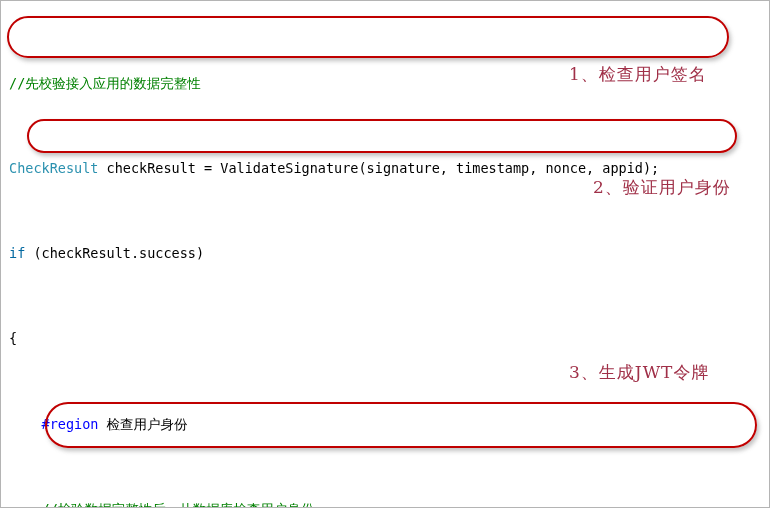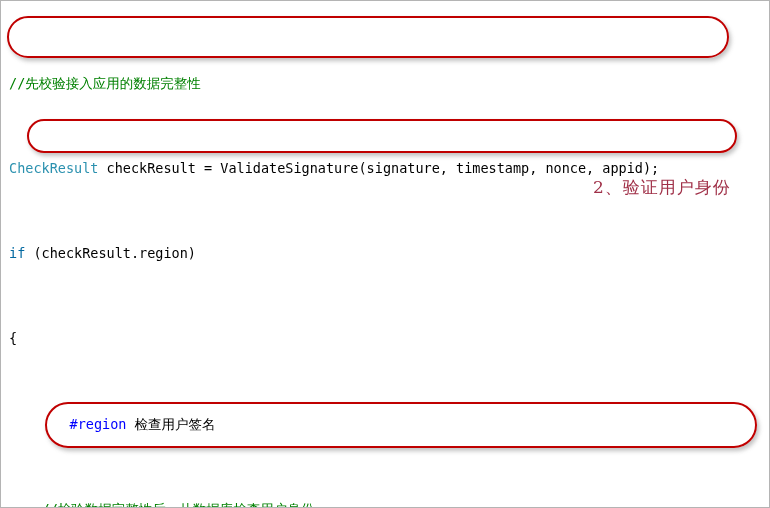--- a/index.html
+++ b/index.html
@@ -36,21 +36,21 @@
     position: relative;
     height: 21.3px;
     padding-left: 8px;
     white-space: pre;
   }
 
   
   .kw   { color: #0369a1; }
   .typ  { color: #2b91af; }
   .cmt  { color: #008000; }
-  .pre  { color: #0000ff; margin-left: 28px; }
+  .pre  { color: #0000ff; }
   .pln  { color: #000000; }
 
   .cmt-ul { color: #008000; text-decoration: underline; text-decoration-color: #008000; }
 
   
   .annot {
     position: absolute;
     font-family: "DejaVu Serif", "Liberation Serif", serif;
     font-size: 17px;
     color: #a03048;
@@ -72,25 +72,25 @@
 <body>
 
 <div id="screenshot">
 
   <div id="code">
 
     <div class="ln"><span class="cmt">//先校验接入应用的数据完整性</span></div>
 
     <div class="ln"><span class="typ">CheckResult</span><span class="pln"> checkResult = ValidateSignature(signature, timestamp, nonce, appid);</span></div>
 
-    <div class="ln"><span class="kw">if</span><span class="pln"> (checkResult.region)</span></div>
+    <div class="ln"><span class="kw">if</span><span class="pln"> (checkResult.success)</span></div>
 
     <div class="ln"><span class="pln">{</span></div>
 
-    <div class="ln"><span class="pln">    </span><span class="pre">#region</span><span class="pln"> 检查用户签名</span></div>
+    <div class="ln"><span class="pln">    </span><span class="pre">#region</span><span class="pln"> 检查用户身份</span></div>
 
     <div class="ln"><span class="pln">    </span><span class="cmt-ul">//检验数据完整性后，从数据库检查用户身份</span></div>
 
     
 
     
 
     
 
     
@@ -128,17 +128,19 @@
     
 
   </div>
 
   <div class="ellipse" style="left:6px; top:15px; width:722px; height:42px;"></div>
 
   <div class="ellipse" style="left:26px; top:118px; width:710px; height:34px;"></div>
 
   <div class="ellipse" style="left:44px; top:401px; width:712px; height:46px;"></div>
 
+  <div class="annot" style="left:568px; top:62px;">1、检查用户签名</div>
 
   <div class="annot" style="left:568px; top:175px;margin-left:24px;">2、验证用户身份</div>
 
+  <div class="annot" style="left:568px; top:360px;">3、生成JWT令牌</div>
 
 </div>
 
 </body></html>

